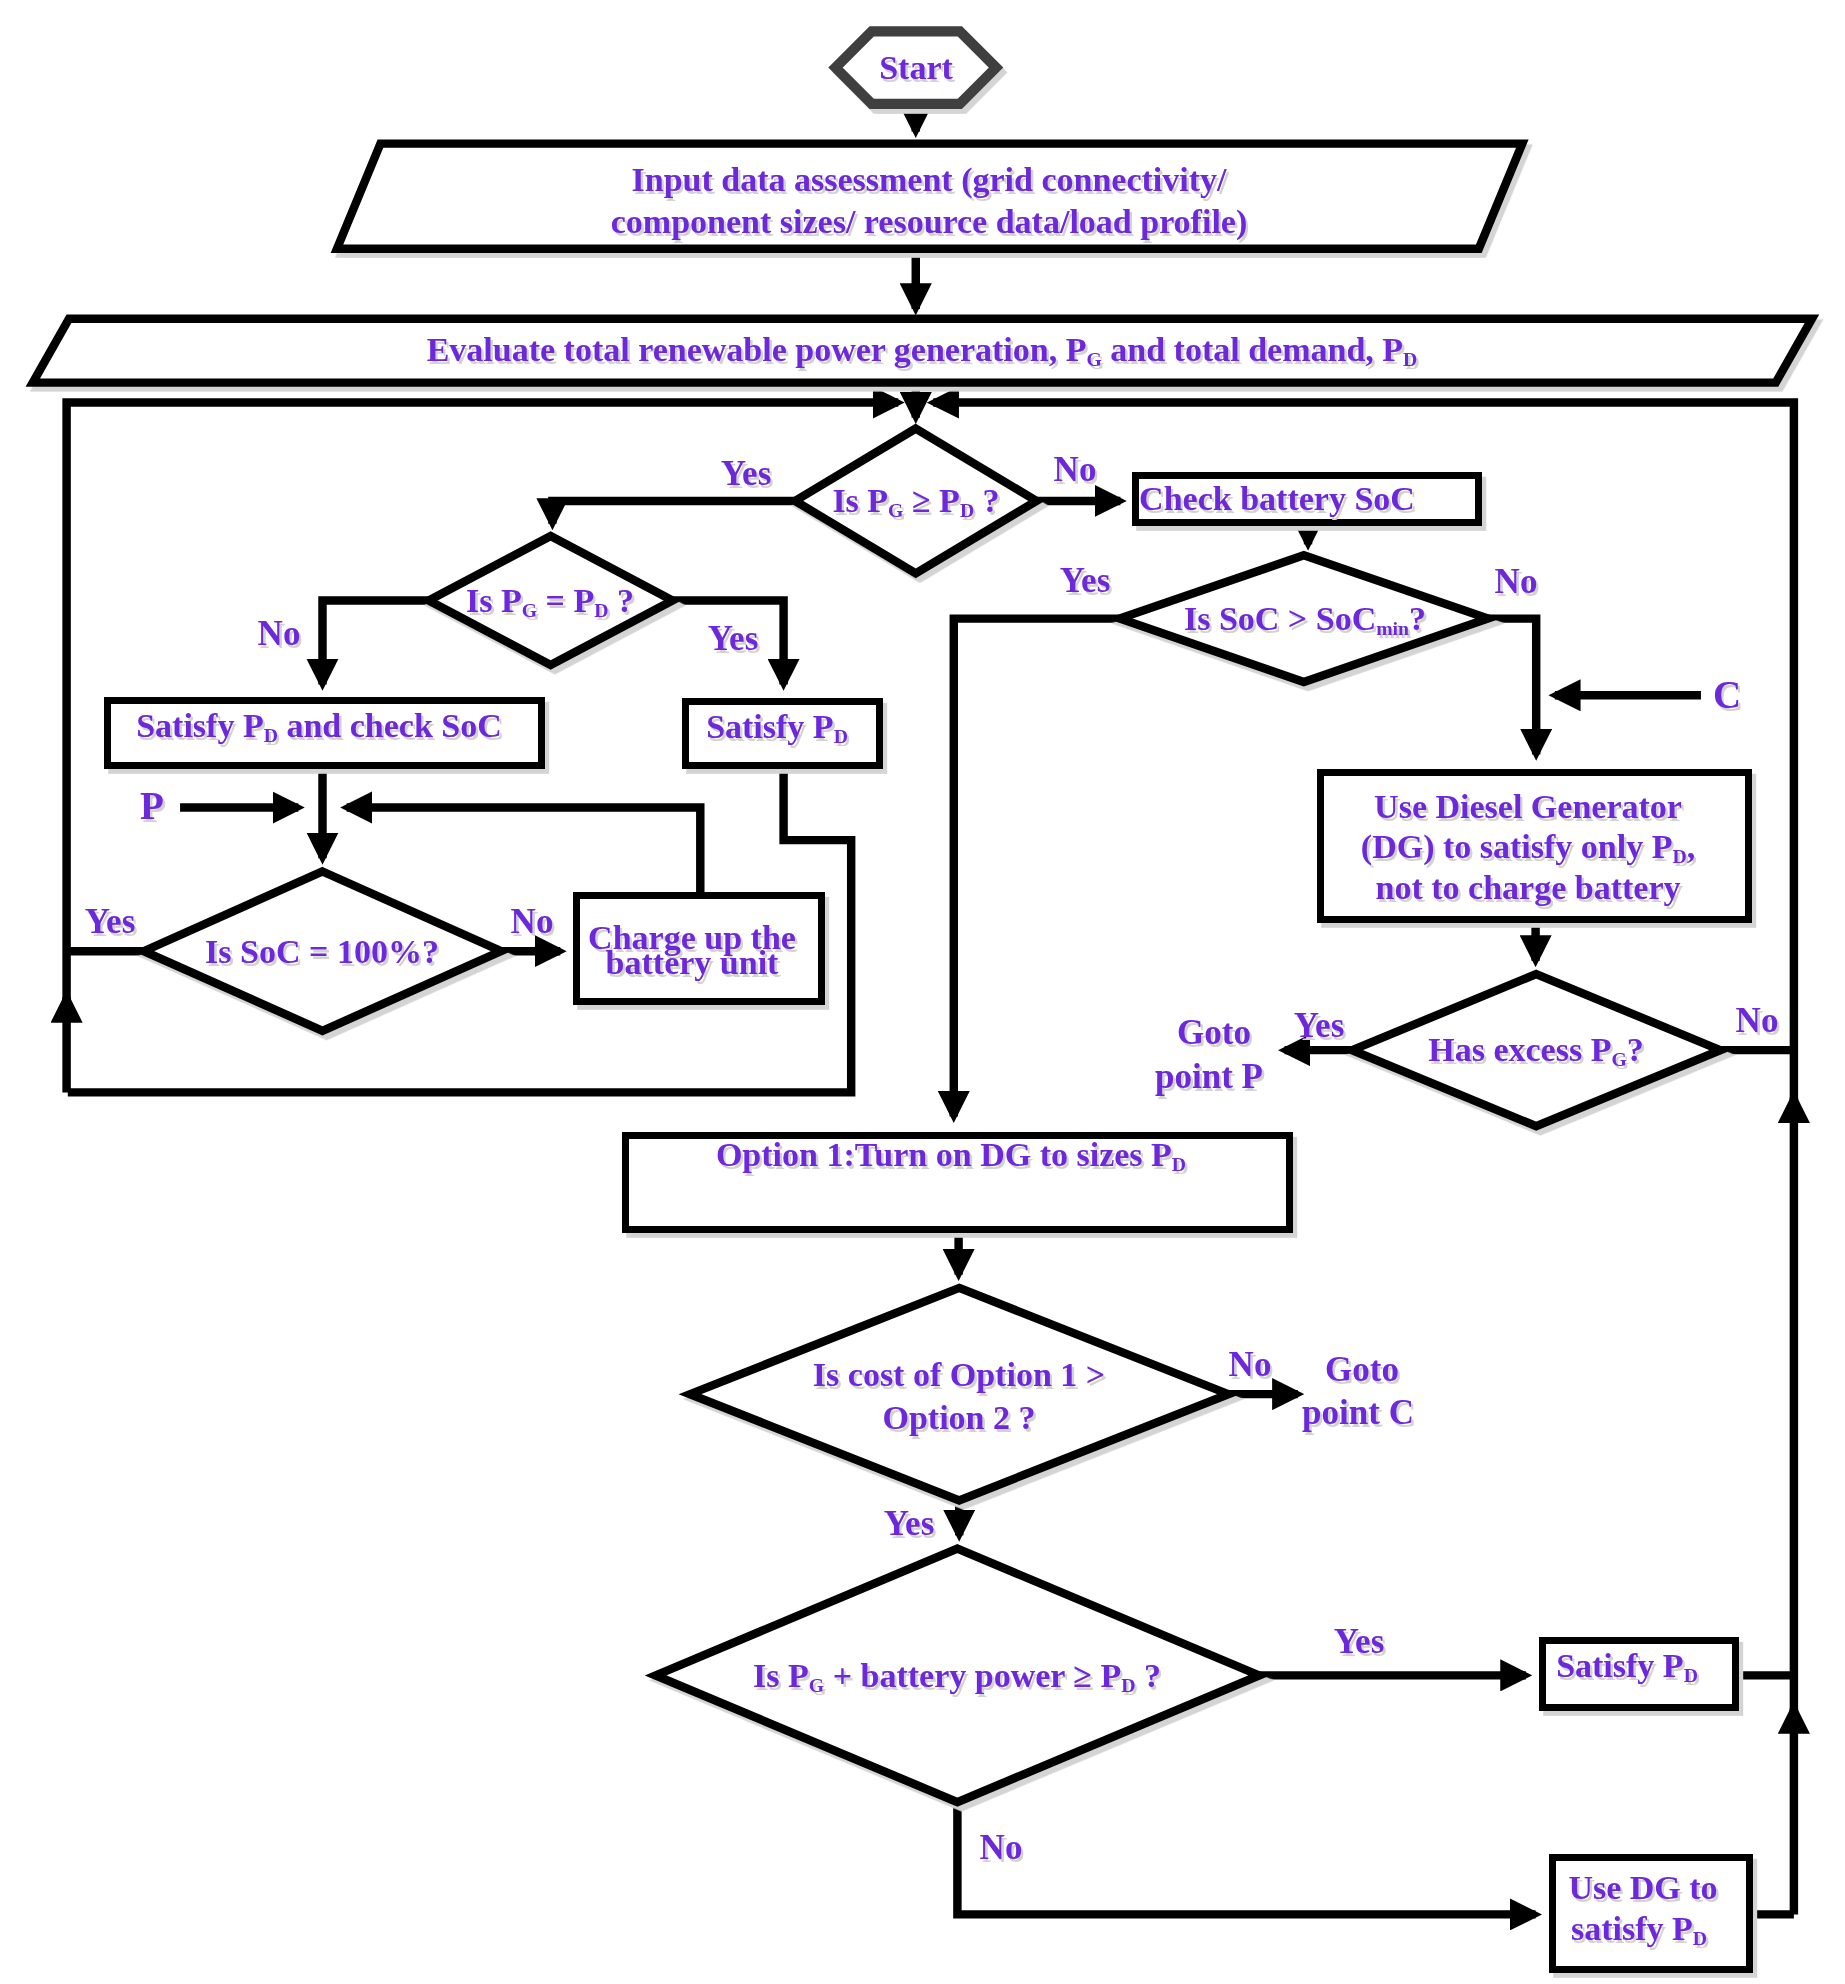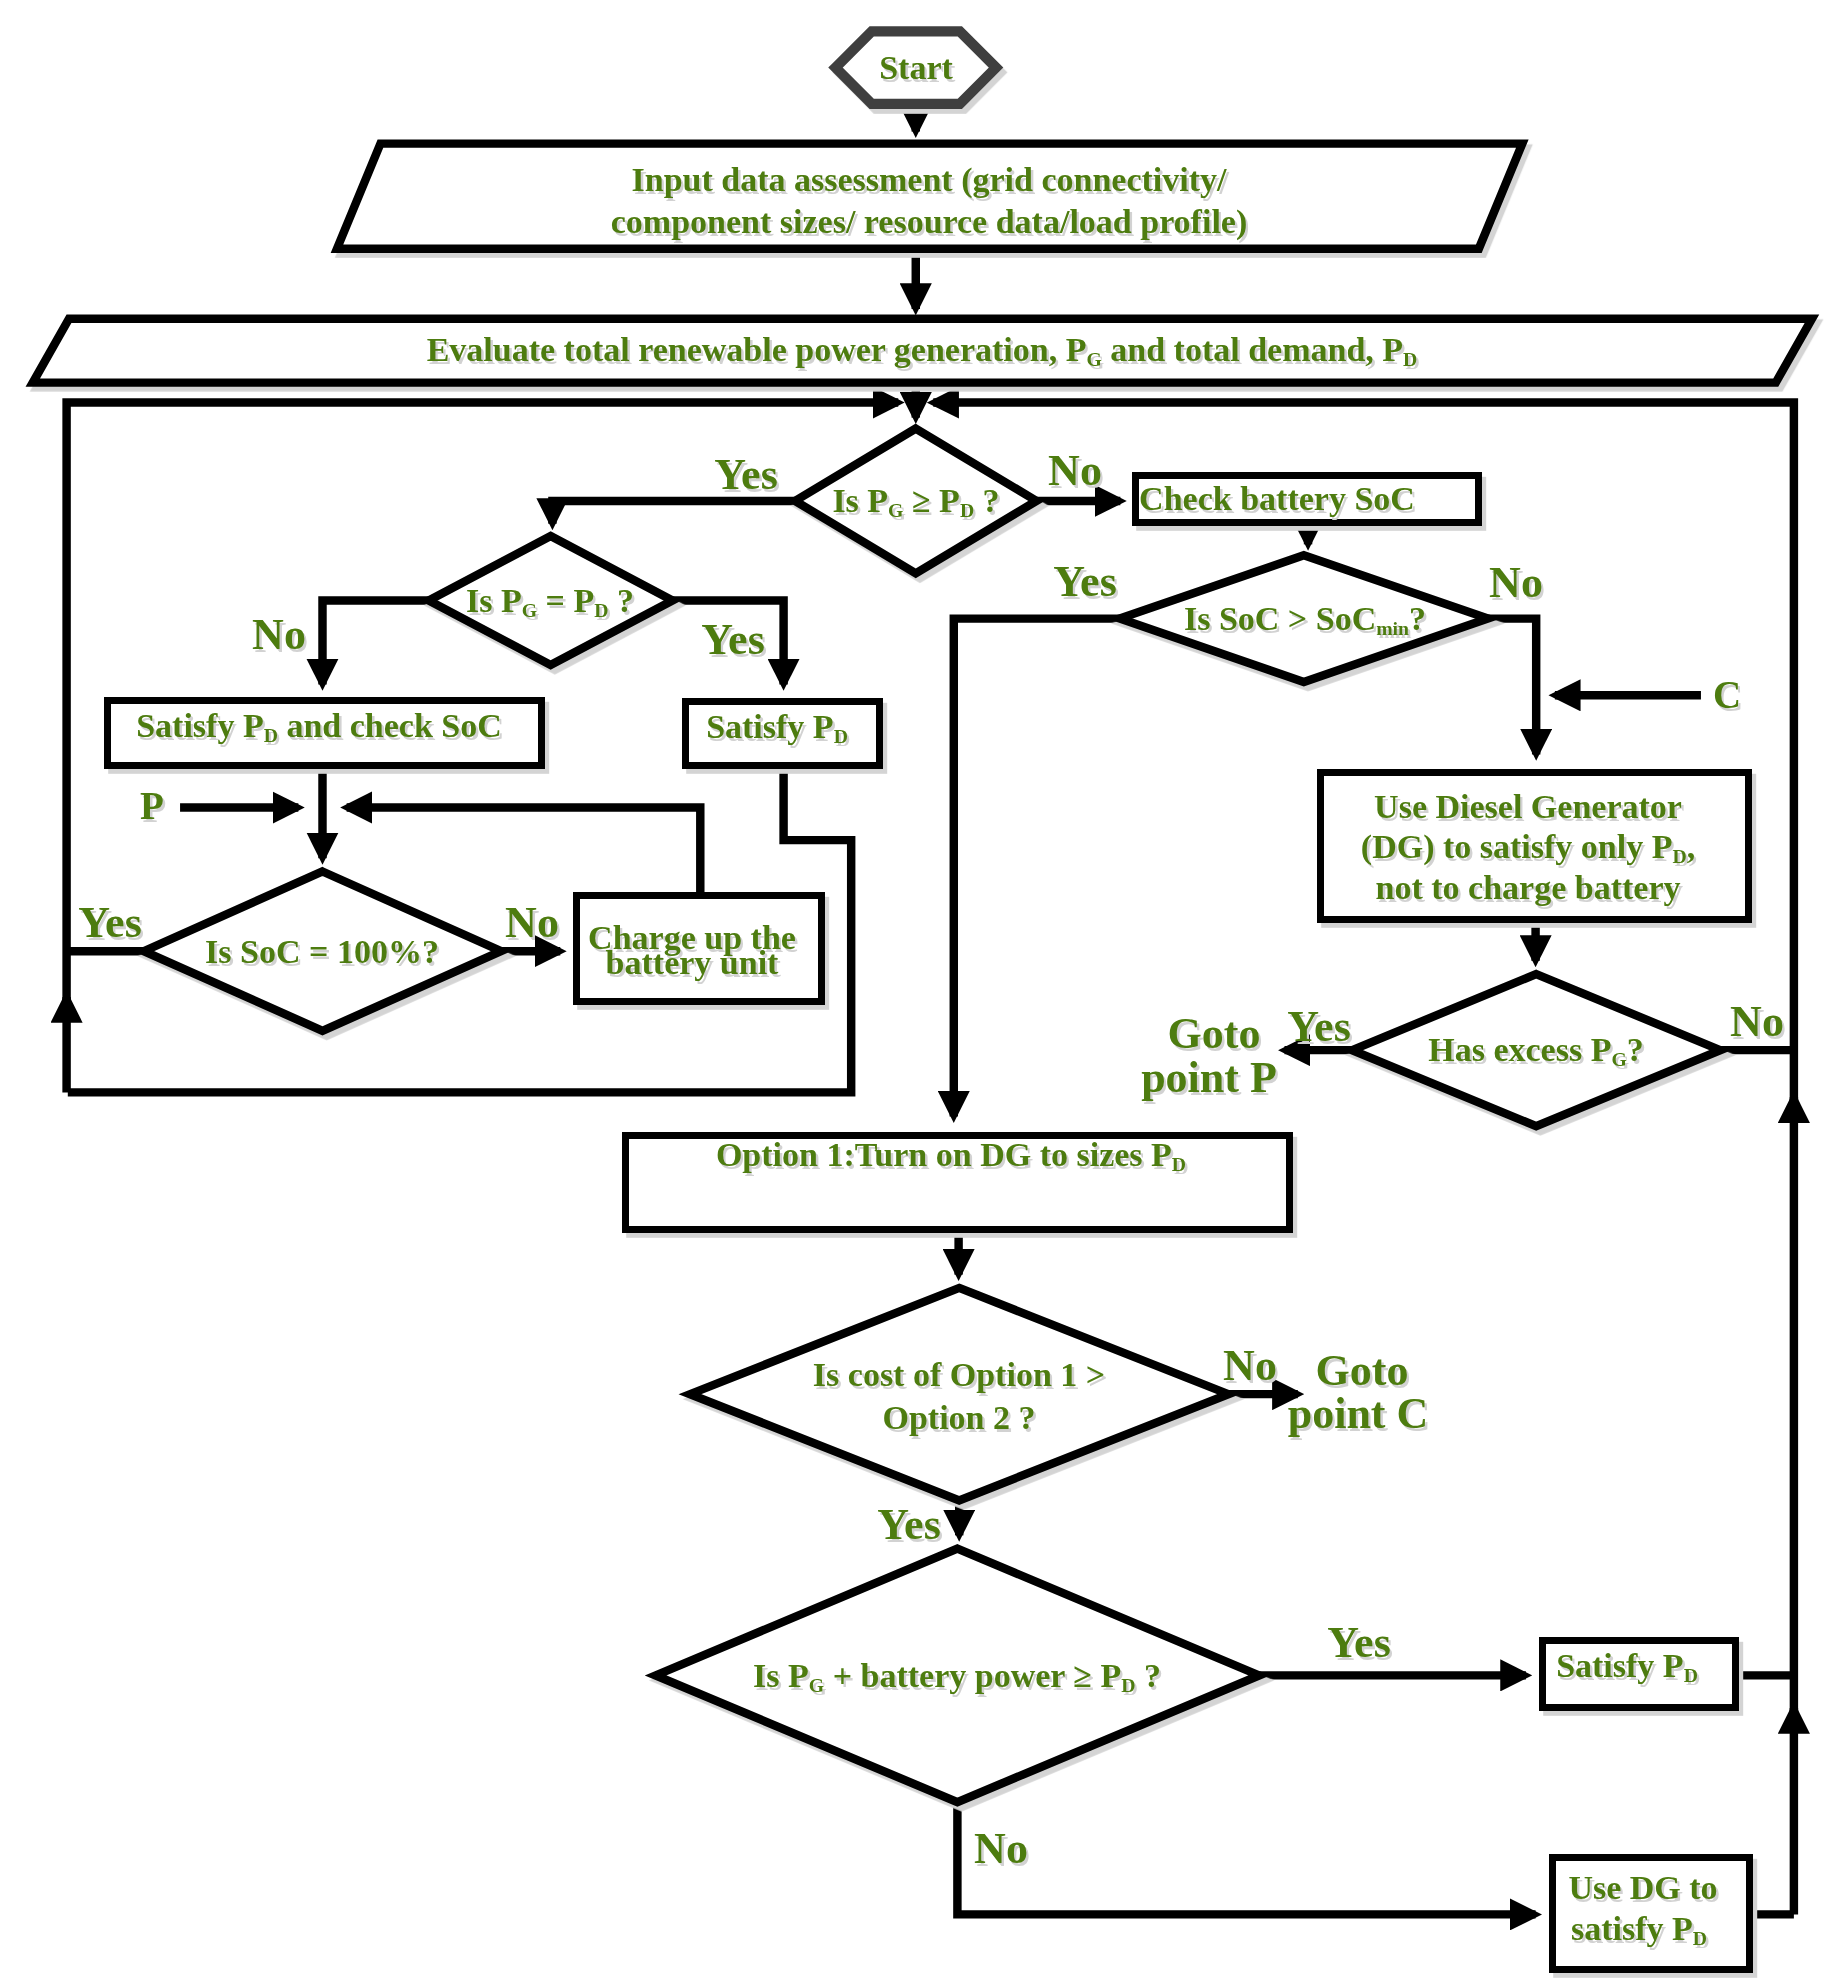--- a/index.html
+++ b/index.html
@@ -2,24 +2,24 @@
 <html style="font-size:9.7px"><head>
 <meta charset="utf-8">
 <style>
   html,body{margin:0;padding:0;background:#ffffff;}
   #canvas{position:relative;width:1846px;height:1985px;background:#ffffff;
           font-family:"Liberation Serif","DejaVu Serif",serif;}
   #wires{position:absolute;left:0;top:0;z-index:1;}
   .box{position:absolute;z-index:2;background:#ffffff;border:7.8px solid #000;
        box-shadow:4.2px 4.8px 0 #d4d4d4;}
   .lbl{position:absolute;z-index:3;transform:translate(-50%,-50%);
-       white-space:nowrap;font-weight:bold;color:#4d7c0f;text-align:center;
+       white-space:nowrap;font-weight:bold;color:#6d28d9;text-align:center;
        text-shadow:2.4px 3px 0 #d2d2d2;}
   .t56{font-size:34px;}
-  .t58{font-size:44px;}
+  .t58{font-size:35px;}
   .t64{font-size:39px;}
   .lbl sub{font-size:0.58em;font-weight:bold;vertical-align:-0.22em;}
   .shape{filter:drop-shadow(7px 8px 0 #d4d4d4);}
 </style>
 </head>
 <body>
 
 <div id="canvas">
 
   <svg id="wires" width="1846" height="1985" viewBox="0 0 3058 3289">

